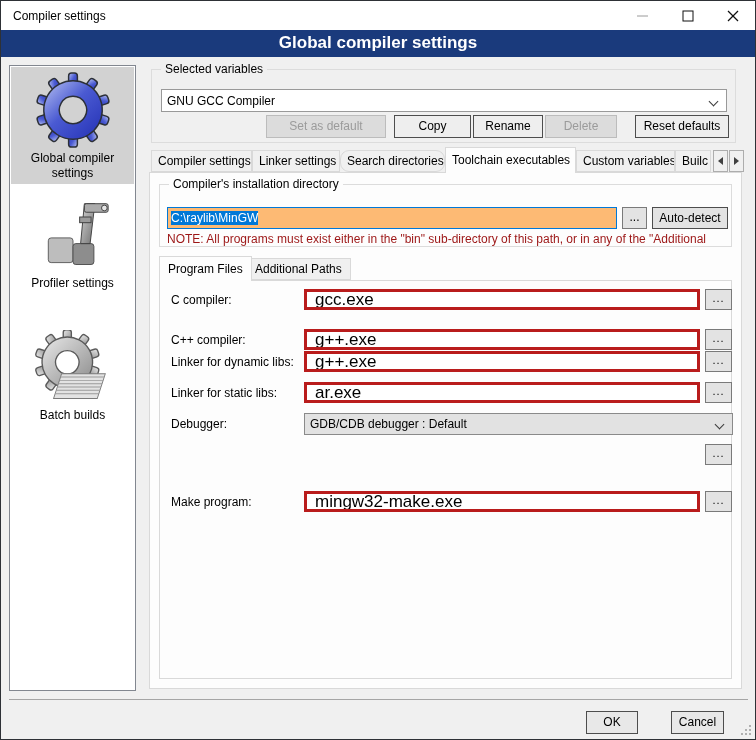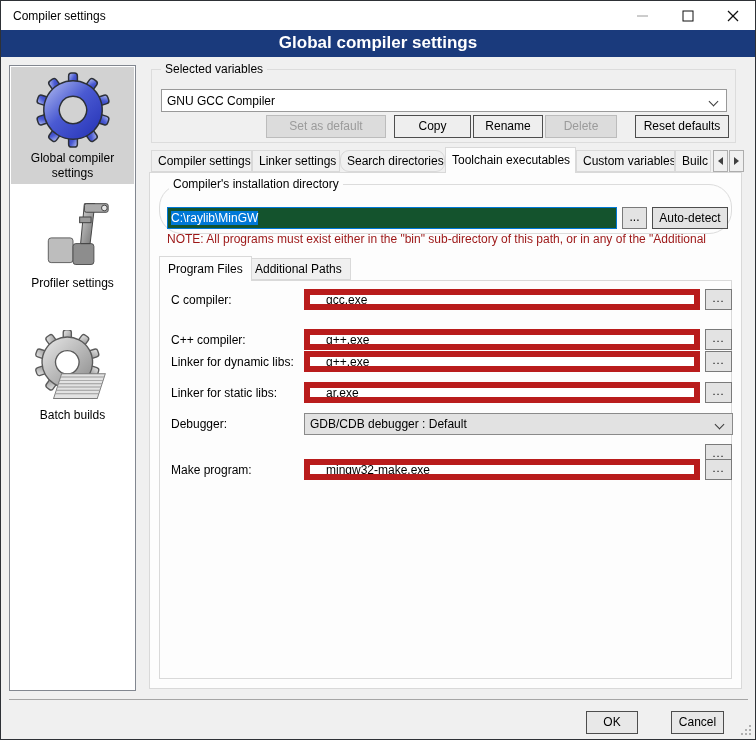--- a/index.html
+++ b/index.html
@@ -53,38 +53,38 @@
   .tab.active { top:146px; height:26px; background:#fdfdfd; border-bottom:none; line-height:24px; z-index:3; }
   .tab-scroll { position:absolute; top:149px; width:15px; height:22px; background:#f0f0f0;
                 border:1px solid #adadad; display:flex; align-items:center; justify-content:center; }
   .tri-l { width:0; height:0; border-top:4px solid transparent; border-bottom:4px solid transparent; border-right:5px solid #404040; }
   .tri-r { width:0; height:0; border-top:4px solid transparent; border-bottom:4px solid transparent; border-left:5px solid #404040; }
 
   .page { position:absolute; left:148px; top:171px; width:593px; height:517px;
           background:#fdfdfd; border:1px solid #d9d9d9; z-index:1; }
 
   
-  .pathbox { position:absolute; left:166px; top:206px; width:450px; height:22px; background:#14532d;
+  .pathbox { position:absolute; left:166px; top:206px; width:450px; height:22px; background:#fdba74;
              border:1px solid #0078d7; line-height:20px; padding-left:3px; overflow:hidden; white-space:nowrap; }
   .pathbox .sel { background:#0078d7; color:#fff; }
   .note { position:absolute; left:166px; top:231px; width:561px; color:#9c1616;
           white-space:nowrap; overflow:hidden; z-index:2; }
 
   
   .subtab { position:absolute; height:22px; top:257px; background:#f0f0f0; border:1px solid #d9d9d9;
             line-height:20px; padding:0 8px; z-index:2; }
   .subtab.active { top:255px; height:25px; background:#fdfdfd; border-bottom:none; line-height:24px; z-index:3;text-align:right; }
   .subpanel { position:absolute; left:158px; top:279px; width:573px; height:399px;
               background:#fdfdfd; border:1px solid #d9d9d9; z-index:1; }
 
   
   .frow { position:absolute; left:158px; width:573px; height:22px; z-index:2; }
   .flabel { position:absolute; left:12px; top:0; line-height:22px; }
-  .finput { position:absolute; left:145px; top:0; width:396px; height:21px; border:6px solid #b91c1c;
-            background:#fff; font-family:"Liberation Sans", sans-serif; font-size:12px; padding-left:16px; }
+  .finput { position:absolute; left:145px; top:0; width:396px; height:21px; border:3px solid #b91c1c;
+            background:#fff; font-family:"Liberation Sans", sans-serif; font-size:17px; padding-left:8px; }
   .fbrowse { left:546px; top:0; width:27px; height:21px; line-height:17px; font-size:11px; letter-spacing:1px; }
   .fcombo { left:145px; top:0; width:429px; height:22px; }
 
   
   .sep { position:absolute; left:8px; top:698px; width:739px; height:1px; background:#a5a5a5; }
   .ok-btn { left:585px; top:710px; width:52px; background:#e8e8e8; }
   .cancel-btn { left:670px; top:710px; width:53px; background:#e8e8e8; }
   .grip { position:absolute; right:3px; bottom:3px; width:12px; height:12px; }
   .grip i { position:absolute; width:2px; height:2px; background:#b0b0b0;
             box-shadow:0 -4px 0 #b0b0b0, 0 -8px 0 #b0b0b0, -4px 0 0 #b0b0b0, -8px 0 0 #b0b0b0, -4px -4px 0 #b0b0b0;
@@ -220,21 +220,21 @@
   <div class="tab" style="left:674px; width:36px; text-align:left;">Builc</div>
   <div class="tab-scroll" style="left:712px;">
       <span class="tri-l"></span>
     </div>
   <div class="tab-scroll" style="left:728px;">
       <span class="tri-r"></span>
     </div>
 
   <div class="page"></div>
 
-  <div class="groupbox" style="left:158px; top:183px; width:573px; height:50px; z-index:2;border-radius:23px;">
+  <div class="groupbox" style="left:158px; top:183px; width:573px; height:63px; z-index:2;">
     <span class="gb-label gb-on-page">Compiler's installation directory</span>
   </div>
   <div class="pathbox" style="z-index:2;">
     <span class="sel">C:\raylib\MinGW</span>
   </div>
   <div class="btn small" style="left:621px; top:206px; width:25px; height:22px; line-height:18px; z-index:2;">...</div>
   <div class="btn" style="left:651px; top:206px; width:76px; height:22px; line-height:20px; background:#e3e3e3; z-index:2;">Auto-detect</div>
   <div class="note">NOTE: All programs must exist either in the "bin" sub-directory of this path, or in any of the "Additional</div>
 
   <div class="subtab active" style="left:158px;">Program Files</div>
@@ -264,21 +264,21 @@
   <div class="frow" style="top:412px;">
     <span class="flabel">Debugger:</span>
     <div class="combo gray fcombo">
       <span>GDB/CDB debugger : Default</span>
       <span class="chev"></span>
     </div>
   </div>
   <div class="frow" style="top:443px;">
     <div class="btn small fbrowse">...</div>
   </div>
-  <div class="frow" style="top:458px;">
+  <div class="frow" style="top:490px;">
     <span class="flabel">Make program:</span>
     <input class="finput" value="mingw32-make.exe" style="">
     <div class="btn small fbrowse">...</div>
   </div>
 
   <div class="sep"></div>
   <div class="btn ok-btn">OK</div>
   <div class="btn cancel-btn">Cancel</div>
   <div class="grip">
       <i></i>

